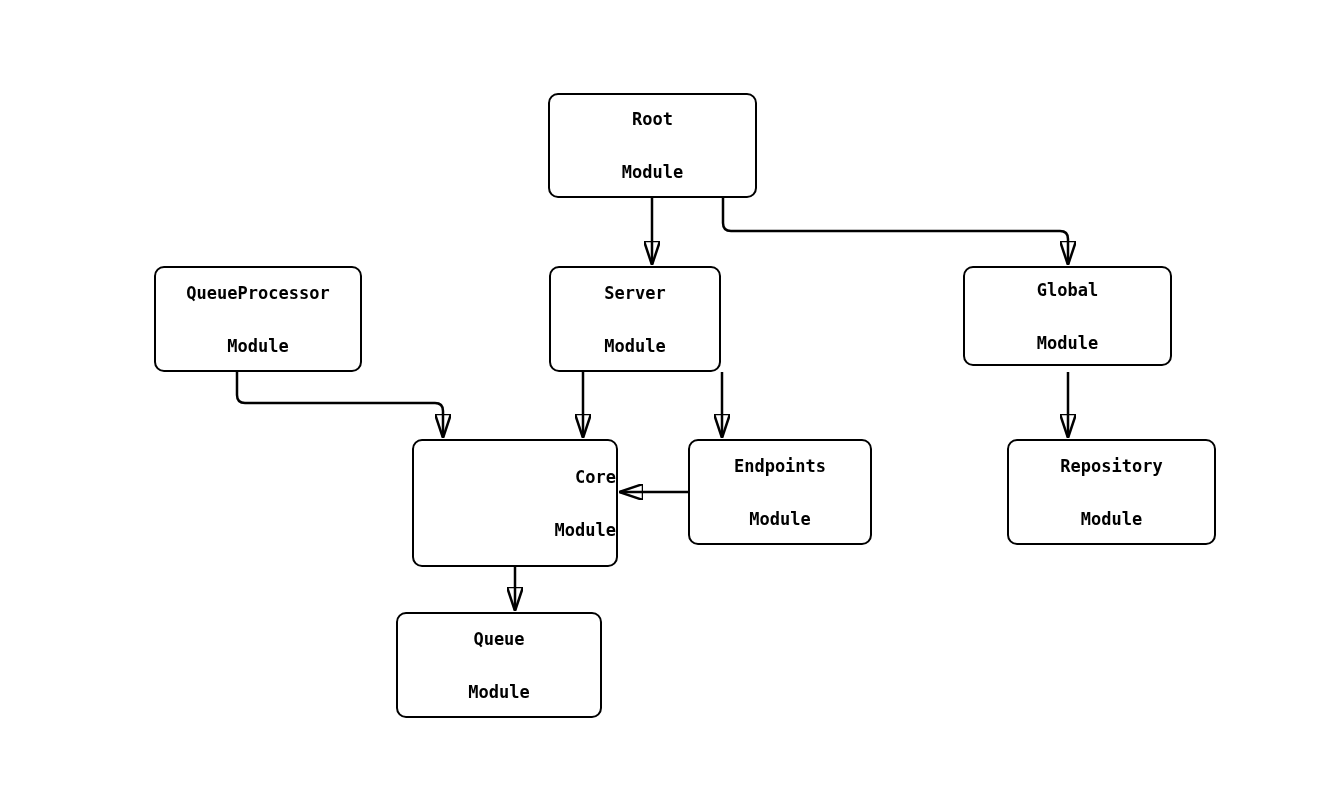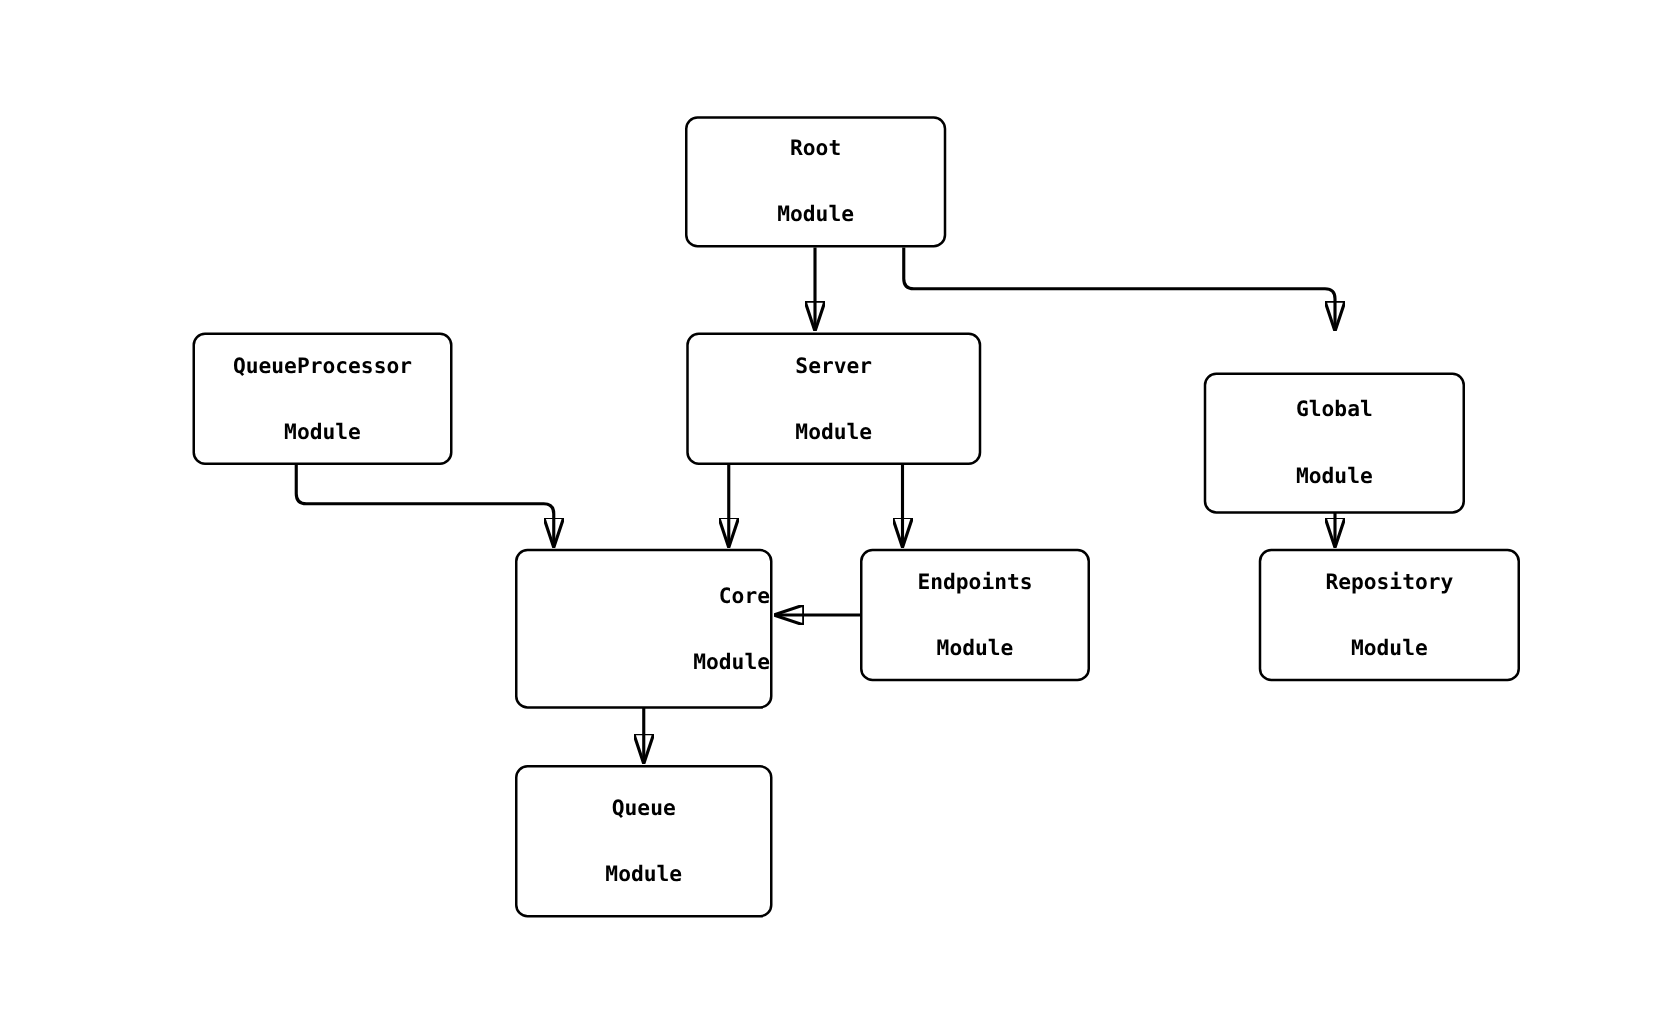--- a/index.html
+++ b/index.html
@@ -41,26 +41,26 @@
     justify-content: center;
     text-align: center;
     font-weight: bold;
     font-size: 17px;
     line-height: 22px;
     white-space: nowrap;
     gap: 31px;
   }
   #n-root       { left: 548px; top:  93px; width: 209px; height: 105px; }
   #n-qp         { left: 133px; top: 266px; width: 208px; height: 106px; margin-left: 21px; }
-  #n-server     { left: 549px; top: 266px; width: 236px; height: 106px; }
-  #n-global     { left: 963px; top: 266px; width: 209px; height: 113px; margin-top: 32px; }
+  #n-server     { left: 549px; top: 266px; width: 172px; height: 106px; }
+  #n-global     { left: 963px; top: 266px; width: 209px; height: 100px; }
   #n-core       { left: 412px; top: 439px; width: 206px; height: 128px; align-items: flex-end; }
   #n-endpoints  { left: 688px; top: 439px; width: 184px; height: 106px; }
   #n-repository { left: 1007px; top: 439px; width: 209px; height: 106px; }
-  #n-queue      { left: 412px; top: 612px; width: 206px; height: 122px; }
+  #n-queue      { left: 396px; top: 612px; width: 206px; height: 106px; }
 </style>
 </head>
 <body>
 
 <div class="canvas">
 
   <svg class="edges" viewBox="0 0 1337 809" aria-hidden="true">
     <defs>
       <marker id="arrow" viewBox="0 0 24 16" markerUnits="userSpaceOnUse" markerWidth="24" markerHeight="16" refX="23" refY="8" orient="auto">
         <path d="M0,0 L24,8 L0,16 Z" fill="#000000" stroke="none"></path>

